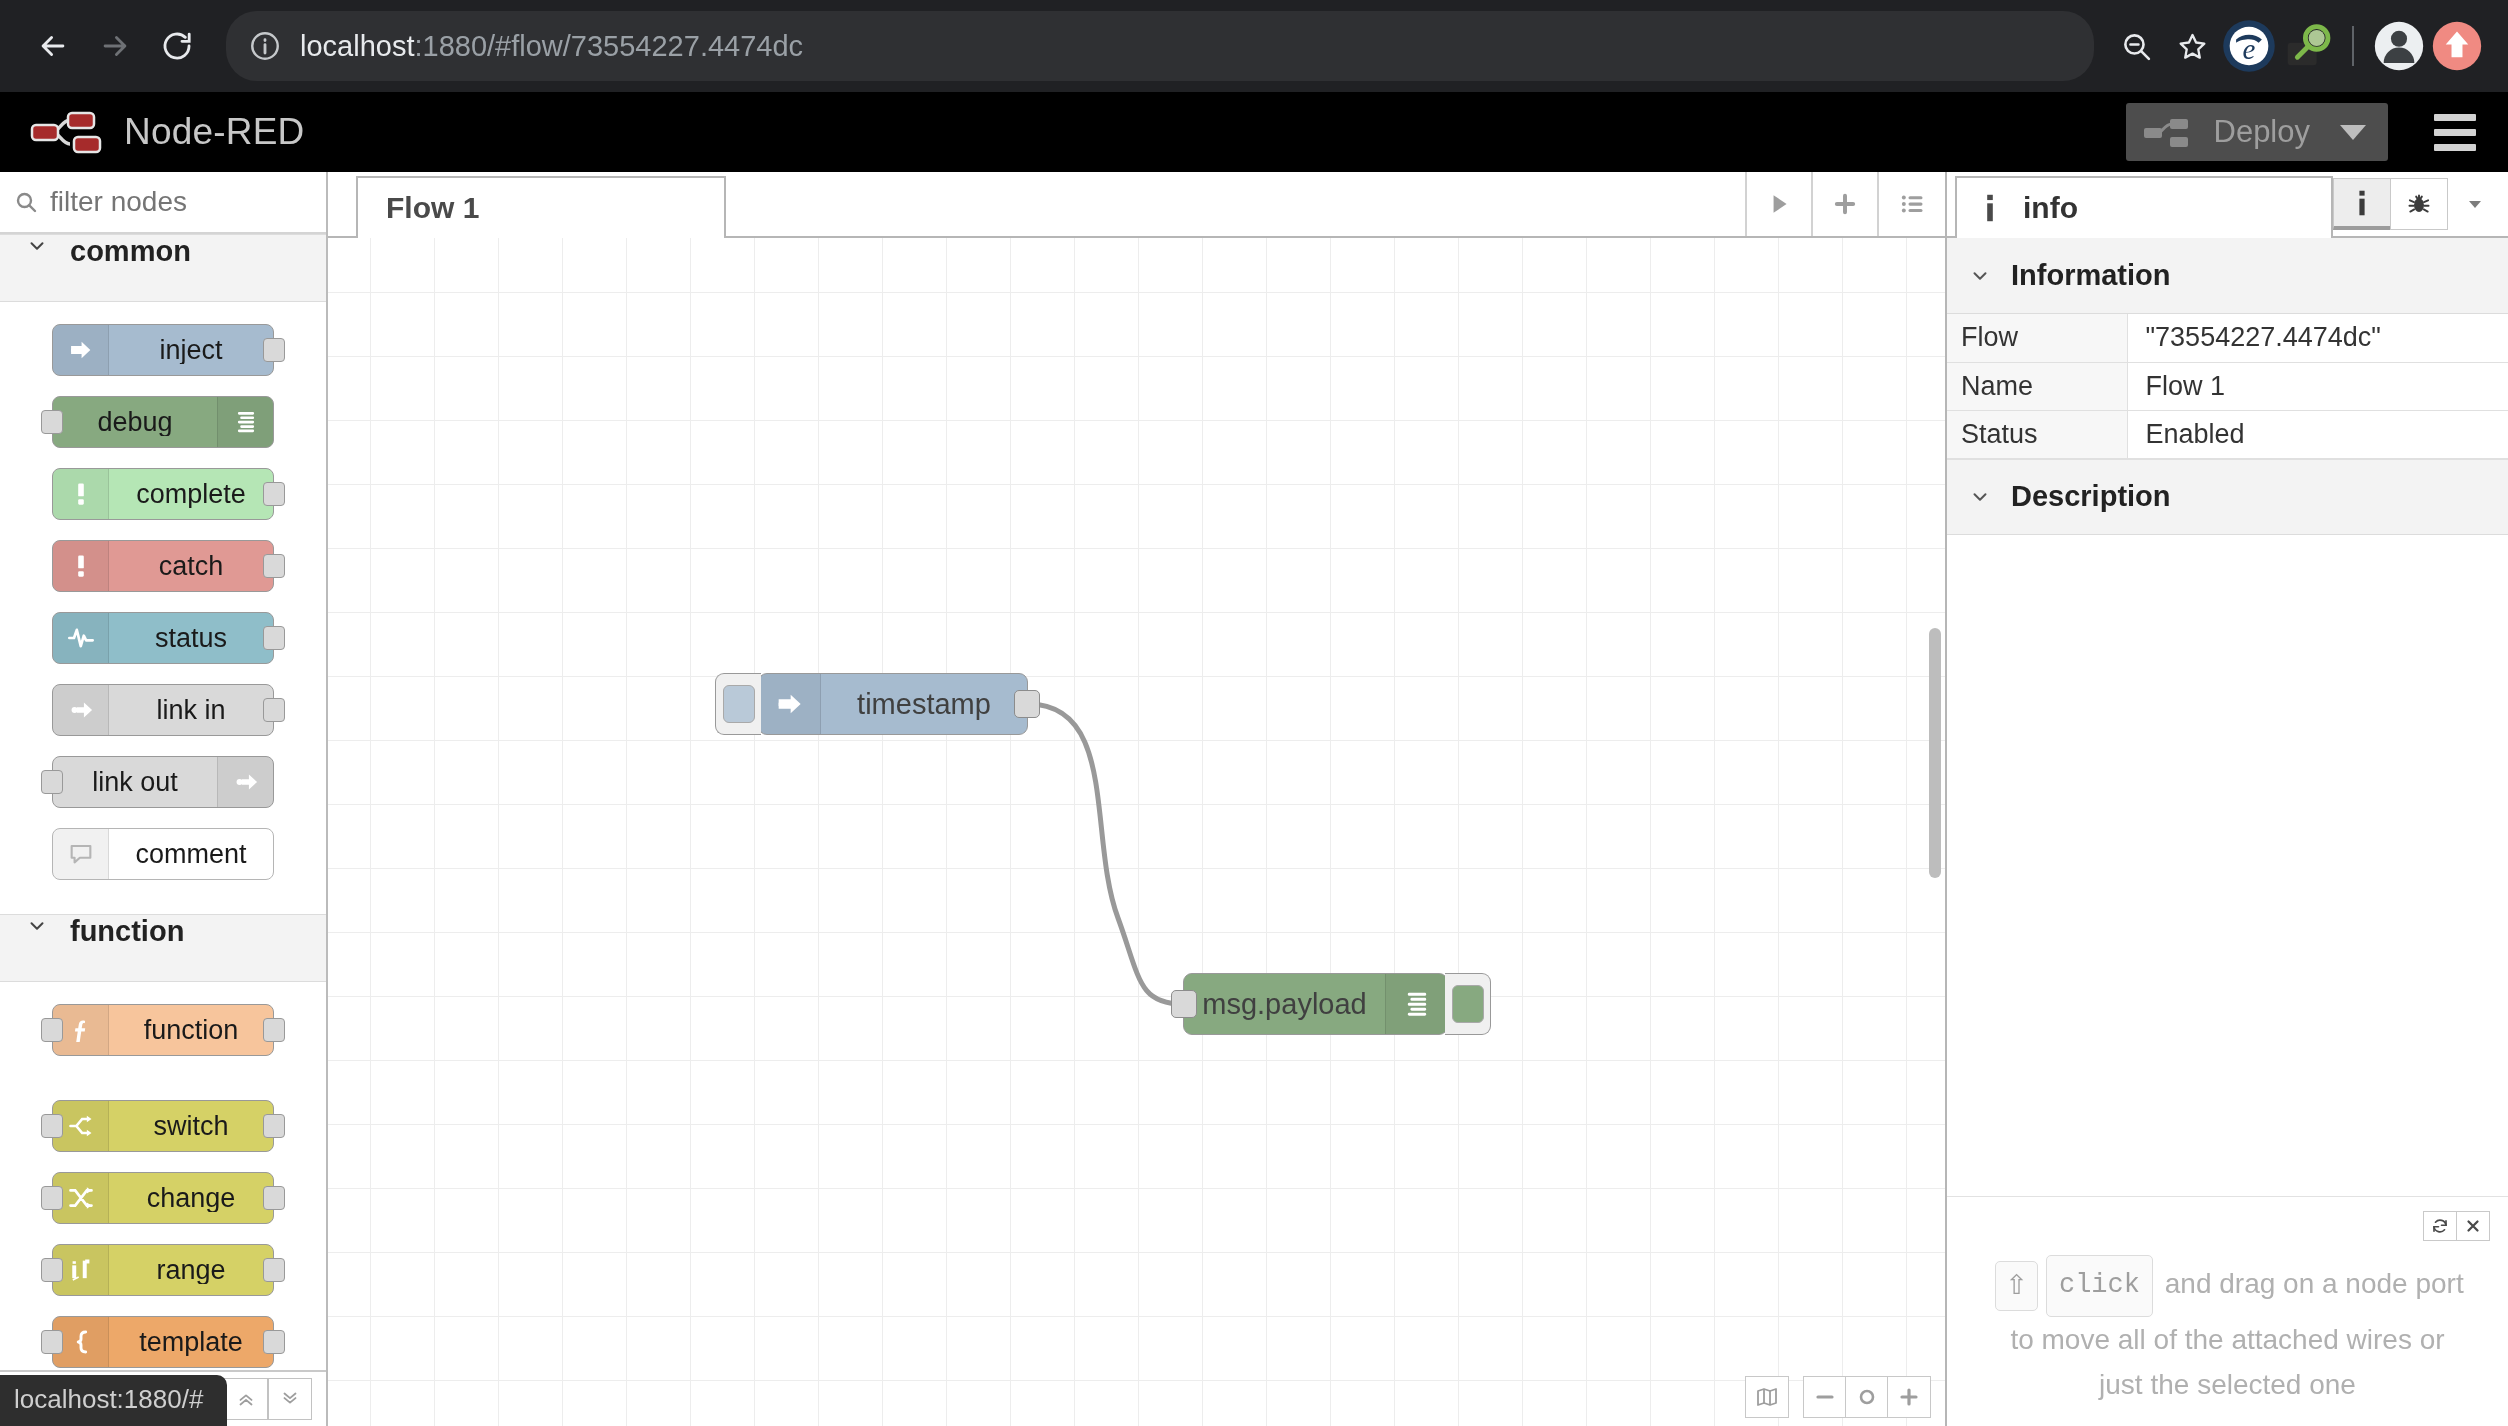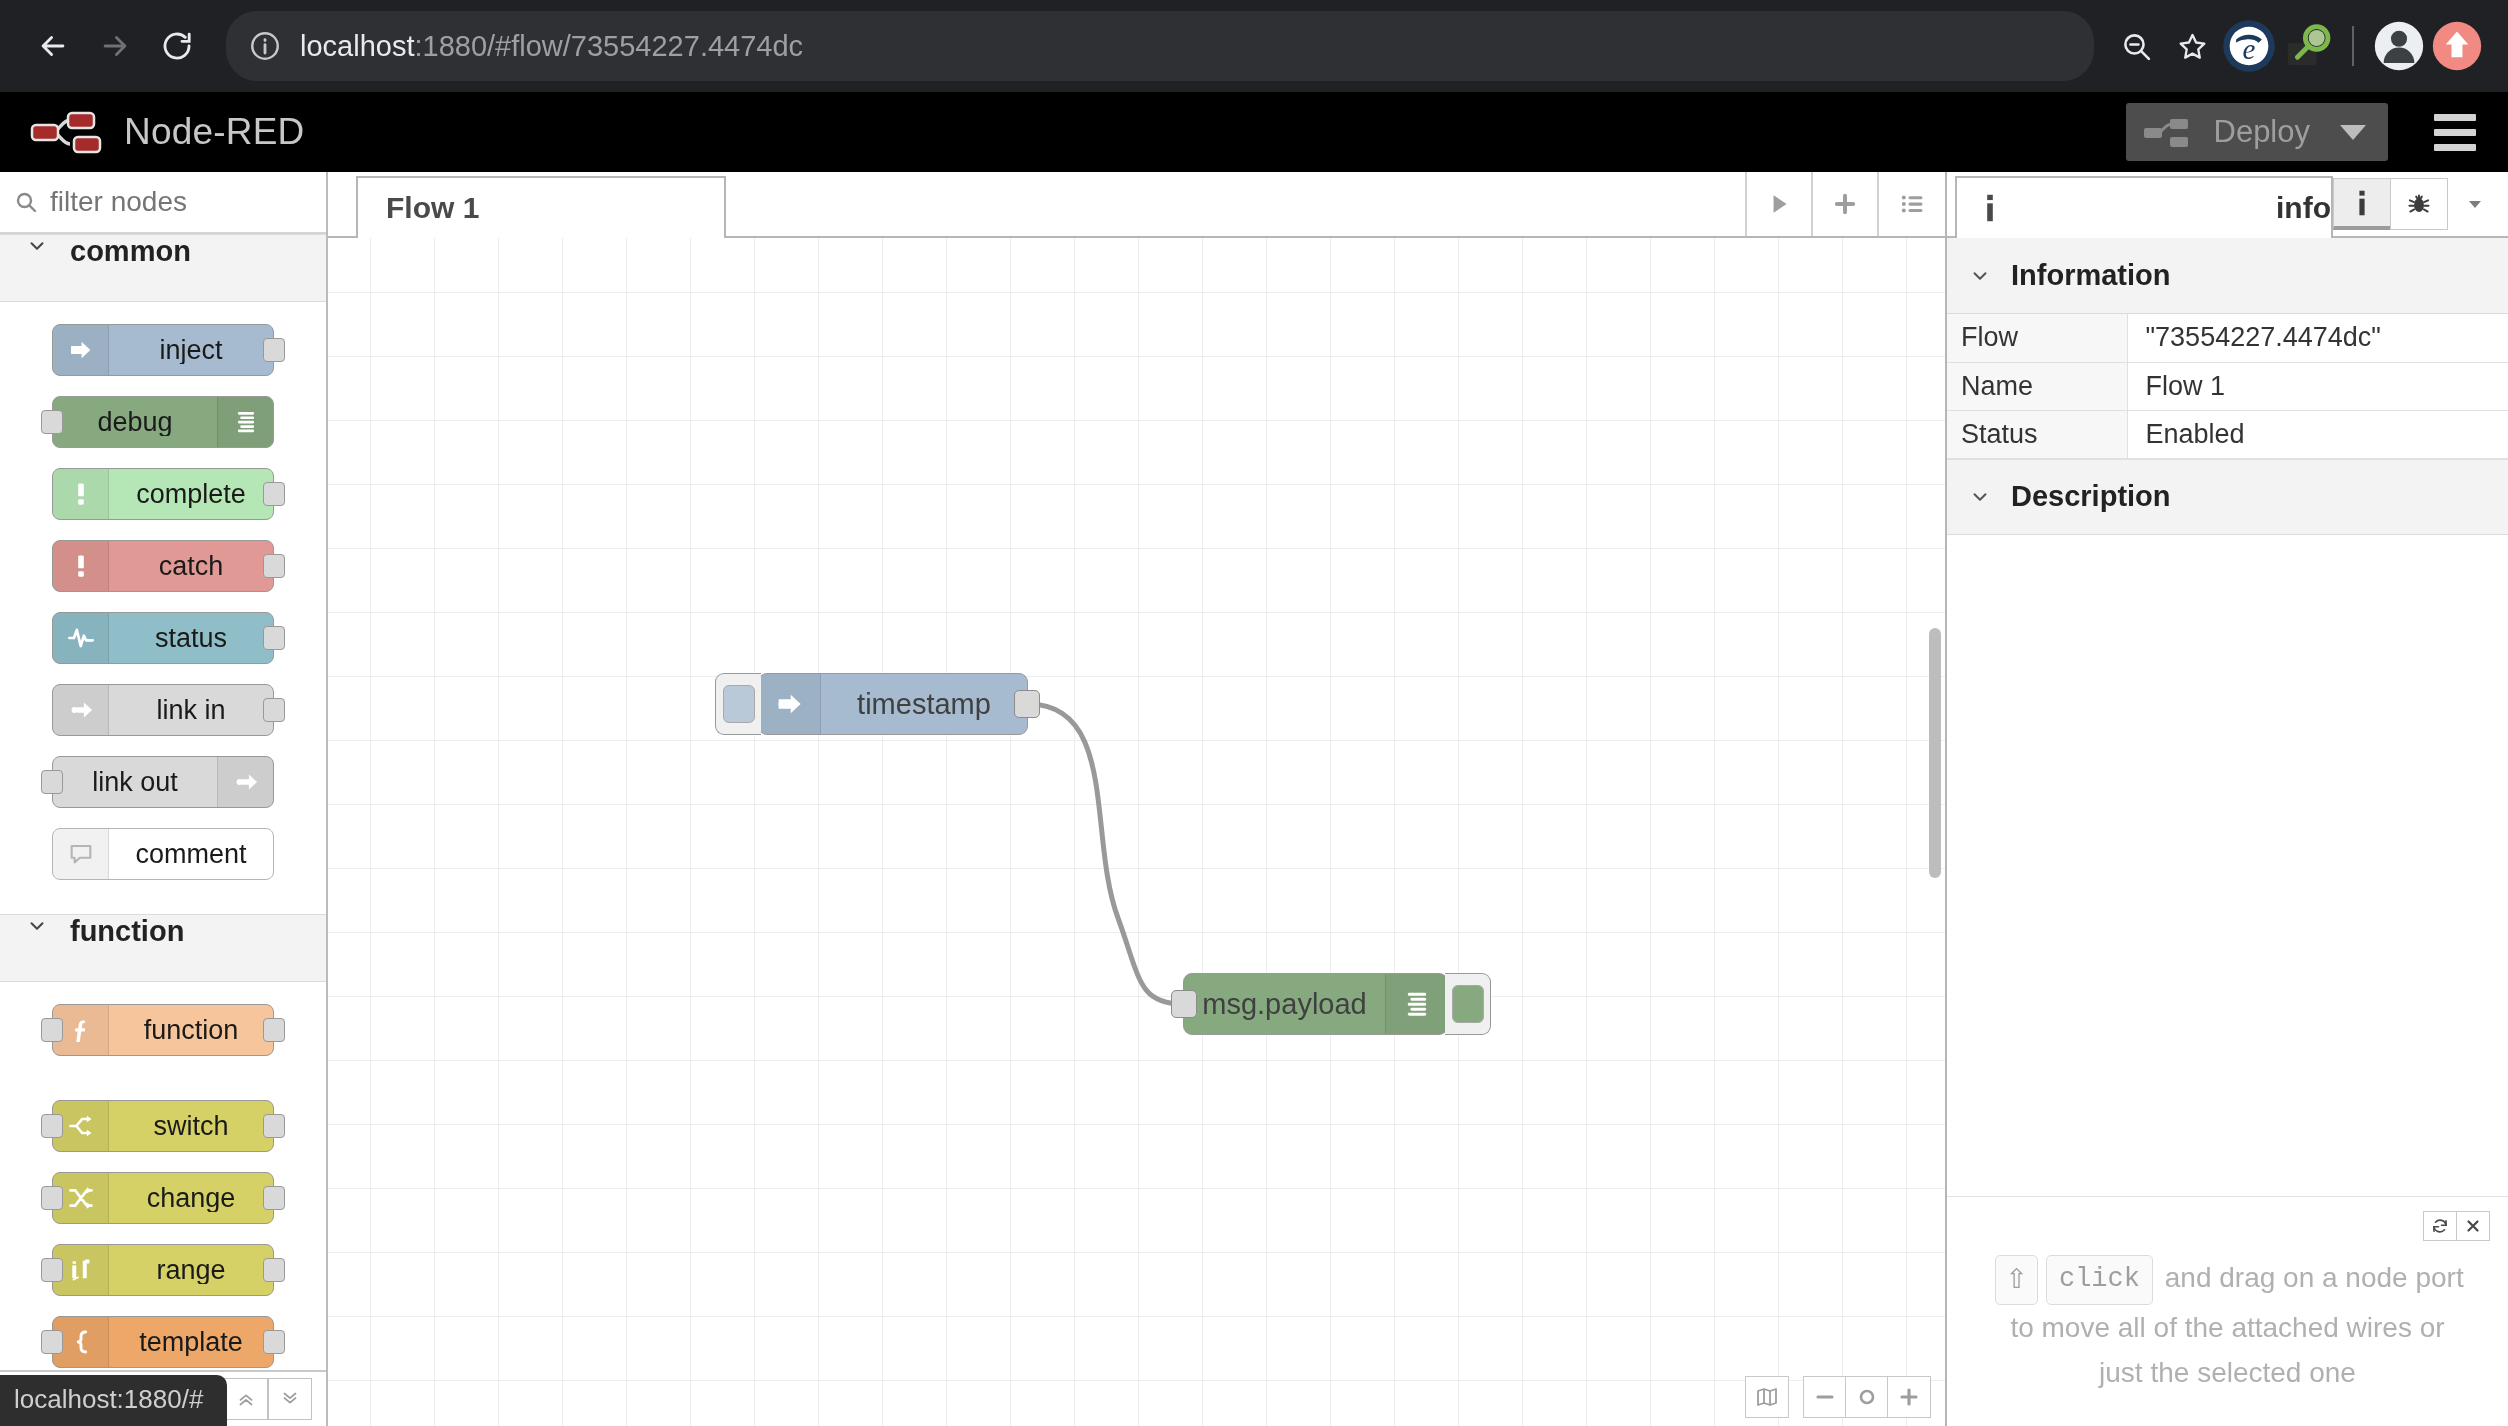--- a/index.html
+++ b/index.html
@@ -200,21 +200,21 @@
     border-left: 2px solid #b6b6b6; display: flex; flex-direction: column;
     position: relative;
   }
   #sidebar-tabs {
     height: 66px; flex: 0 0 66px; display: flex; align-items: stretch;
     border-bottom: 2px solid #b6b6b6; padding-left: 8px; background: #fff;
   }
   #sb-tab-info {
     flex: 1 1 auto; max-width: 378px; border: 2px solid #b6b6b6; border-bottom: none;
     background: #fff; display: flex; align-items: center; padding-left: 22px;
-    margin-top: 2px; position: relative; top: 2px; justify-content: space-between;
+    margin-top: 2px; position: relative; top: 2px;
   }
   #sb-tab-info .sb-tab-label { font-size: 30px; font-weight: bold; color: #333; margin-left: 22px;}
   #sidebar-tools { margin-left: auto; display: flex; align-items: center; gap: 0; padding-right: 6px;}
   .sb-tool {
     width: 58px; height: 52px; border: 1px solid #c9c9c9; background: #fff;
     display: flex; align-items: center; justify-content: center; margin-left: -1px;
   }
   .sb-tool.active { background: #ededed; border-bottom: 4px solid #9c9c9c;}
   .sb-caret { width: 54px; height: 52px; display: flex; align-items: center; justify-content: center;}
 
@@ -241,21 +241,21 @@
   .tip-tool {
     width: 34px; height: 30px; border: 1px solid #c9c9c9; background: #fff;
     display: flex; align-items: center; justify-content: center; margin-left: -1px;
   }
   #tip-text {
     text-align: center; color: #b0b0b0; font-size: 28px; line-height: 1.62;
     margin-top: 14px; padding: 0 22px;
   }
   .kbd {
     display: inline-block; border: 1px solid #dcdcdc; border-radius: 5px;
-    background: #fafafa; padding: 2px 12px; color: #9e9e9e; margin: 0 4px;
+    background: #fafafa; padding: 8px 12px; color: #9e9e9e; margin: 0 4px;
     font-family: "Liberation Mono", monospace; font-size: 27px; vertical-align: middle;
   }
   .kbd.mono-key { font-family: "Liberation Mono", monospace; }
   .kbd.shift { font-family: "Liberation Sans", sans-serif; padding: 2px 9px;}
   #watermark {
     position: absolute; right: 10px; bottom: 2px; font-size: 15px; color: #e7e7e7;
   }
 </style>
 </head>
 <body>

